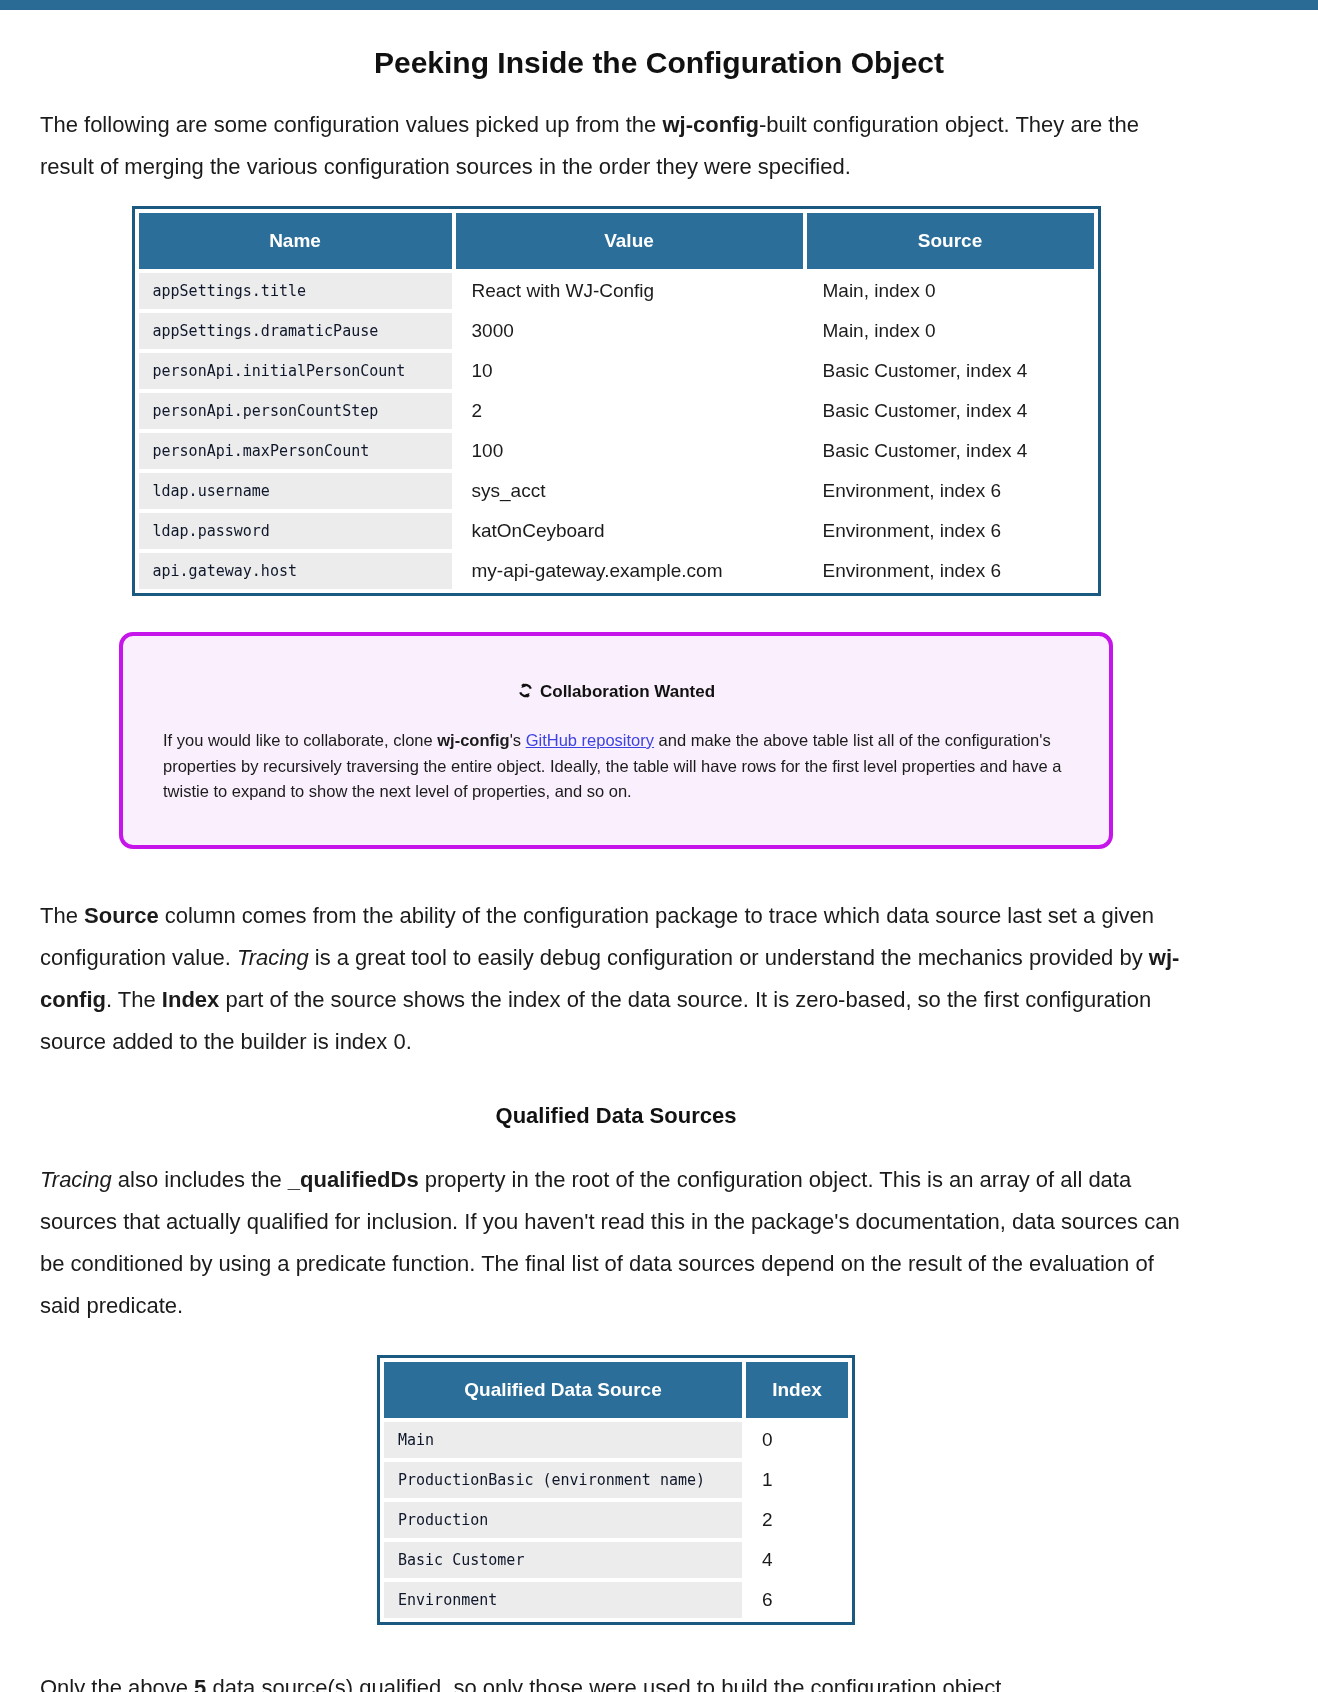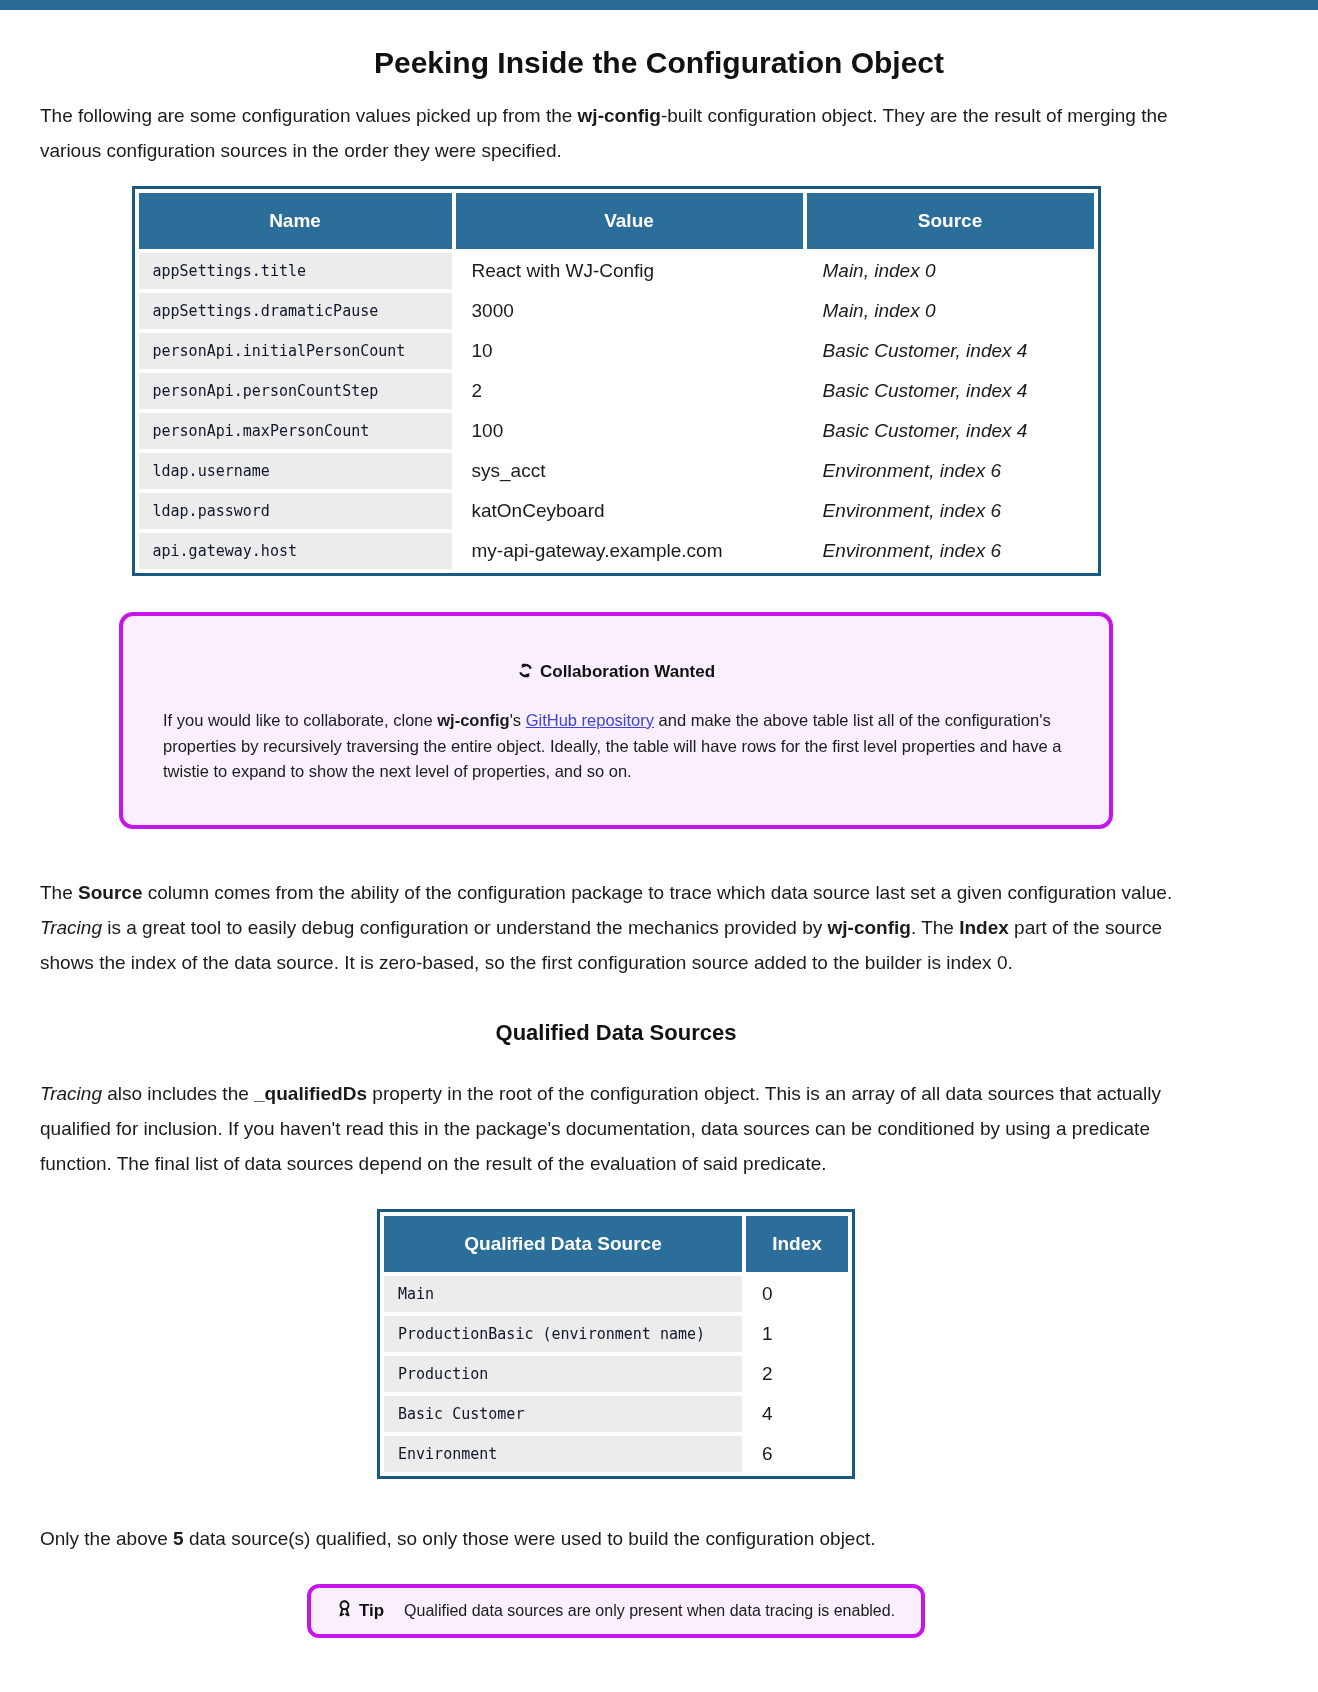--- a/index.html
+++ b/index.html
@@ -21,23 +21,23 @@
     font-size: 30px;
     font-weight: bold;
     margin: 36px 0 18px 0;
     color: #111;
   }
   .content {
     width: 1152px;
     margin-left: 40px;
   }
   p.body-para {
-    font-size: 19px;
-    line-height: 35px;
-    margin: 18px 0 0 0;
+    font-size: 22px;
+    line-height: 42px;
+    margin: 24px 0 0 0;
   }
   p.body-para i { font-style: italic; }
   p.body-para b { font-weight: bold; }
 
   
   table.data-table {
     border-collapse: separate;
     border-spacing: 4px;
     border: 3px solid #1b5a80;
     background: #ffffff;
@@ -58,21 +58,21 @@
   }
   table.data-table td.mono-cell {
     background: #ececec;
     font-family: "DejaVu Sans Mono", "Liberation Mono", monospace;
     font-size: 15px;
     padding: 9px 14px;
     color: #0f172a;
   }
   table.config-table td.mono-cell { width: 285px; }
   table.config-table td.value-cell { width: 315px; }
-  table.config-table td.source-cell { width: 255px; font-style: italic; }
+  table.config-table td.source-cell { width: 255px; }
   table.qualified-table td.mono-cell { width: 330px; }
   table.qualified-table td.index-cell { width: 70px; }
 
   
   .callout {
     border: 4px solid #c615ea;
     background: #faeffd;
     border-radius: 14px;
     box-sizing: border-box;
   }

